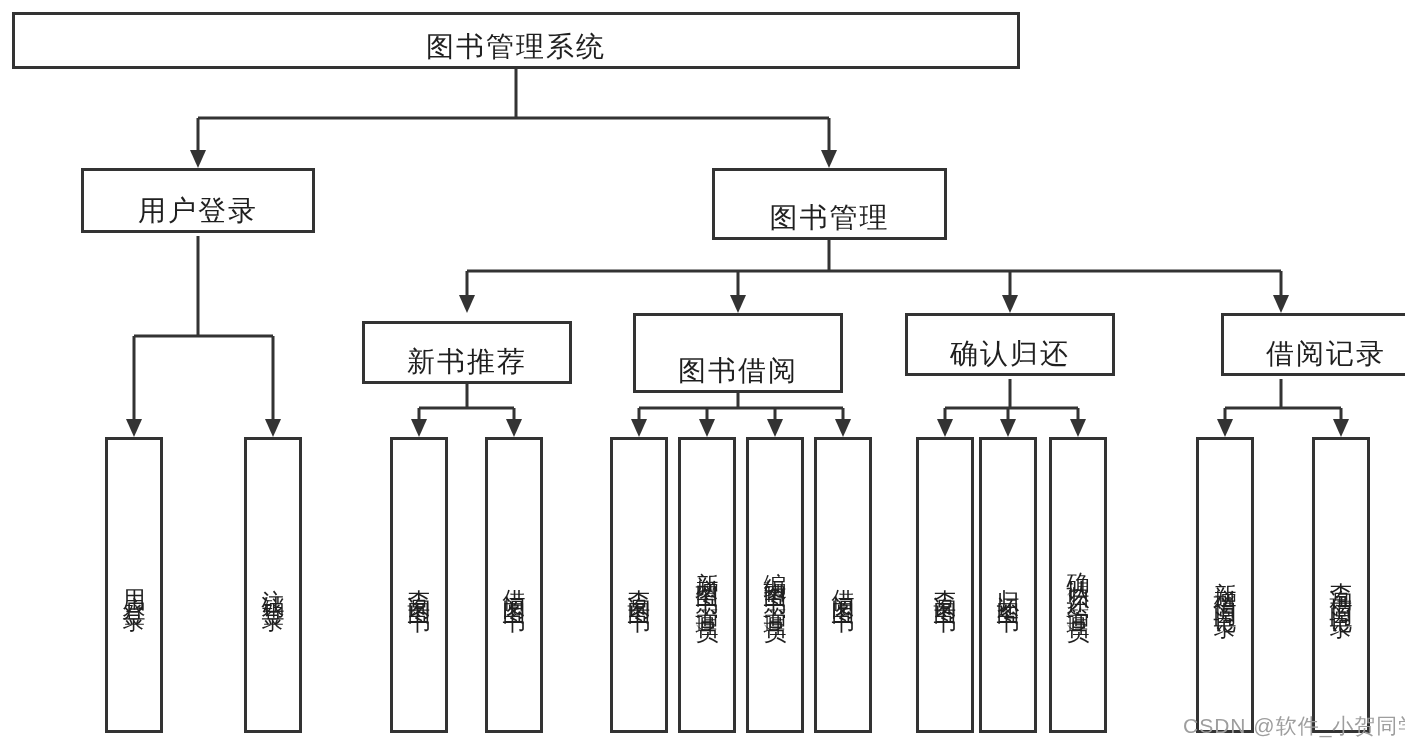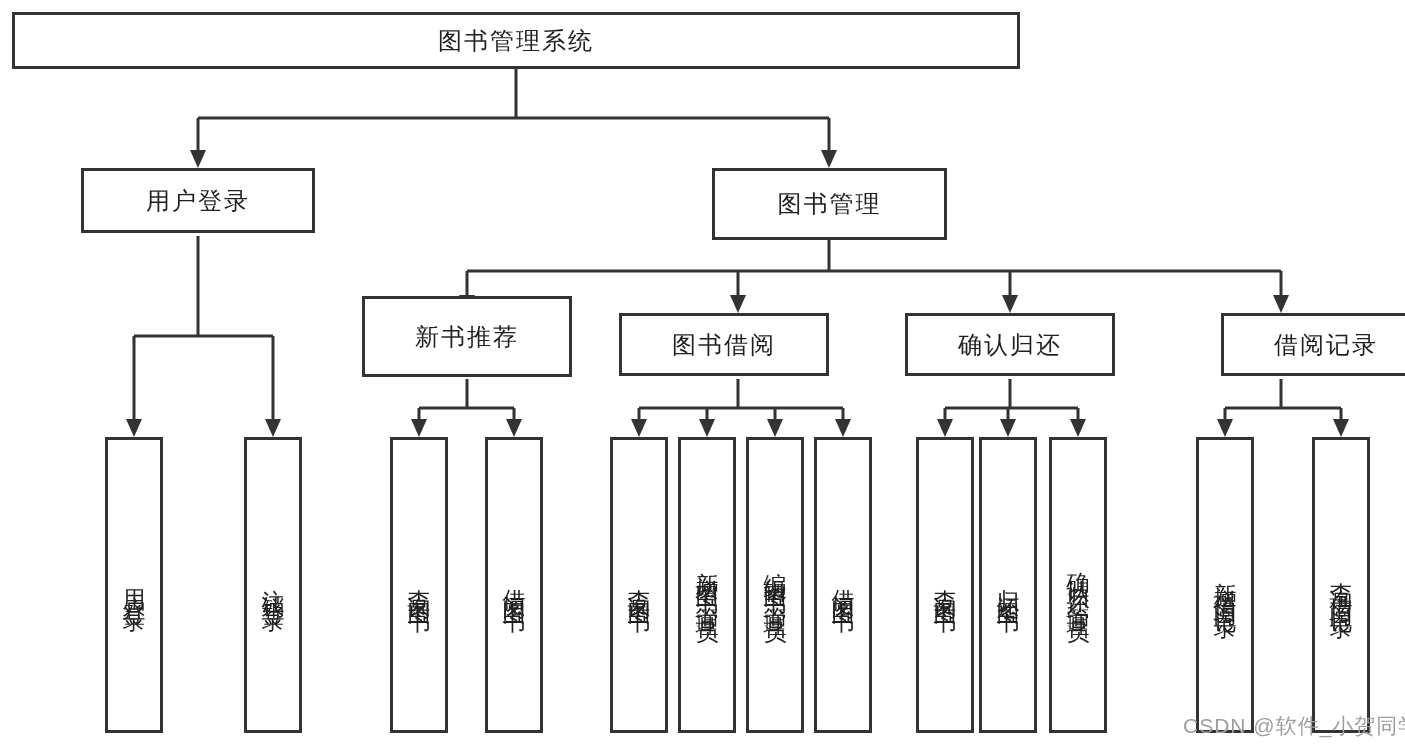--- a/index.html
+++ b/index.html
@@ -7,21 +7,21 @@
     position:relative; width:1405px; height:747px; background:#ffffff;
     font-family:"Liberation Sans","DejaVu Sans",sans-serif; overflow:hidden;
   }
   svg.connectors { position:absolute; left:0; top:0; width:1405px; height:747px; }
   .node {
     position:absolute; box-sizing:border-box;
     border:3px solid #333333; background:#ffffff;
     display:flex; align-items:center; justify-content:center;
     color:#1f1f1f; z-index:2;
   }
-  .h-node { font-size:24px; letter-spacing:2px; white-space:nowrap; }
+  .h-node { font-size:28px; letter-spacing:2px; white-space:nowrap;align-items:flex-end; }
   .v-node { font-size:23px; }
   .v-node .vtext {
     writing-mode:vertical-rl; text-orientation:mixed;
     letter-spacing:7px; line-height:1;
   }
   .watermark {
     position:absolute; left:1183px; top:712px; z-index:5;
     font-size:21px; color:#9e9e9e; letter-spacing:1px; white-space:nowrap;
   }
 </style>
@@ -70,24 +70,24 @@
     <span>图书管理系统</span>
   </div>
 
   <div class="node h-node" style="left:81px;top:168px;width:234px;height:65px">
     <span>用户登录</span>
   </div>
   <div class="node h-node" style="left:712px;top:168px;width:235px;height:72px">
     <span>图书管理</span>
   </div>
 
-  <div class="node h-node" style="left:362px;top:296px;width:210px;height:81px">
+  <div class="node h-node" style="left:362px;top:321px;width:210px;height:63px">
     <span>新书推荐</span>
   </div>
-  <div class="node h-node" style="left:619px;top:313px;width:210px;height:63px">
+  <div class="node h-node" style="left:633px;top:313px;width:210px;height:80px">
     <span>图书借阅</span>
   </div>
   <div class="node h-node" style="left:905px;top:313px;width:210px;height:63px">
     <span>确认归还</span>
   </div>
   <div class="node h-node" style="left:1221px;top:313px;width:210px;height:63px">
     <span>借阅记录</span>
   </div>
 
   <div class="node v-node" style="left:105px;top:437px;width:58px;height:296px">

